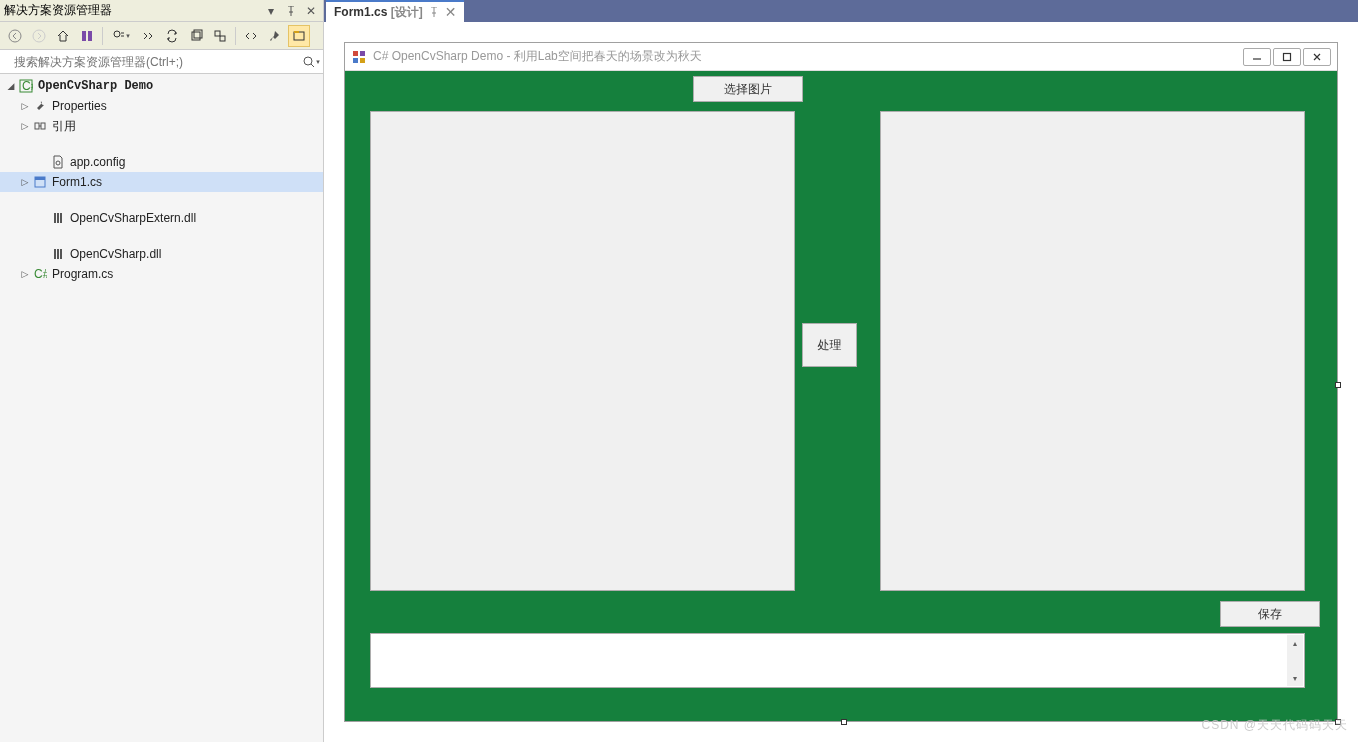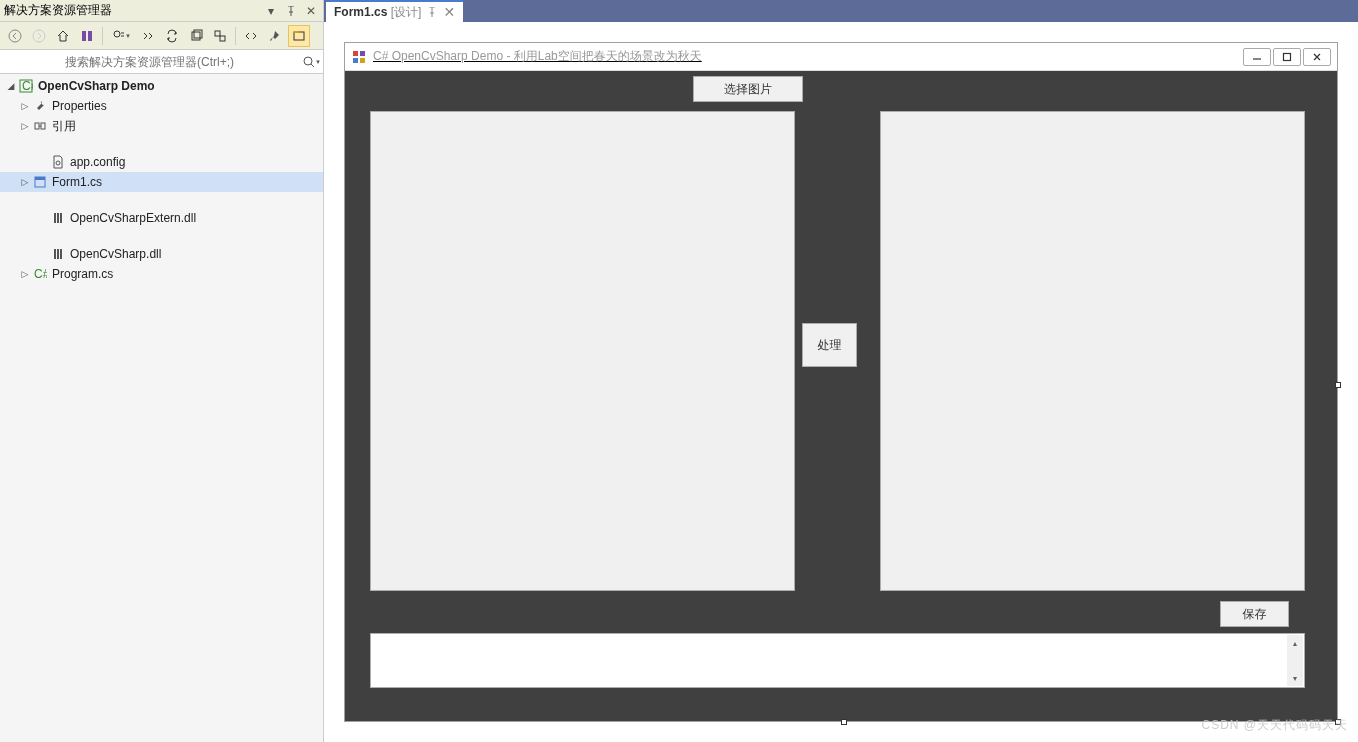--- a/index.html
+++ b/index.html
@@ -11,48 +11,48 @@
     .panel-header-title { flex: 1; color: #000000; }
     .panel-header-controls { display: flex; gap: 4px; }
     .panel-header-btn { width: 16px; height: 16px; display: flex; align-items: center; justify-content: center; cursor: pointer; color: #555; }
     
     .toolbar { height: 28px; background: #eeeedd; display: flex; align-items: center; padding: 0 4px; gap: 2px; border-bottom: 1px solid #ccc; }
     .toolbar-btn { width: 22px; height: 22px; display: flex; align-items: center; justify-content: center; cursor: pointer; color: #555; border: 1px solid transparent; }
     .toolbar-btn.highlighted { background: #ffe8a6; border: 1px solid #e5c365; }
     .toolbar-sep { width: 1px; height: 18px; background: #ccc; margin: 0 2px; }
     
     .search-row { height: 24px; display: flex; border-bottom: 1px solid #ccc; background: #fff; }
-    .search-input { flex: 1; border: none; padding: 0 14px; color: #888; outline: none; text-align: center; }
+    .search-input { flex: 1; border: none; padding: 0 14px; color: #888; outline: none; }
     .search-btn { width: 24px; display: flex; align-items: center; justify-content: center; color: #555; cursor: pointer; }
     
     .tree { flex: 1; background: #f5f5f5; overflow: auto; padding: 2px 0; }
     .tree-item { display: flex; align-items: center; height: 20px; padding-left: 4px; cursor: pointer; white-space: nowrap; }
     .tree-item.selected { background: #cfe0f7; }
-    .tree-item.bold .tree-label { font-weight: bold; }
+    .tree-item.bold .tree-label { font-weight: bold; font-family: Liberation Mono, monospace; }
     .tree-expander { width: 14px; height: 14px; display: flex; align-items: center; justify-content: center; color: #555; font-size: 9px; }
     .tree-icon { width: 16px; height: 16px; margin-right: 4px; display: flex; align-items: center; justify-content: center; font-size: 11px; }
     .tree-label { color: #222; }
     .indent-0 { padding-left: 4px; }
     .indent-1 { padding-left: 18px; }
     .indent-2 { padding-left: 36px; margin-top: 16px; }
     
     
     .main-area { flex: 1; display: flex; flex-direction: column; }
     .tab-strip { height: 22px; background: #5d6b99; display: flex; align-items: flex-end; padding-left: 2px; }
     .tab { height: 22px; background: #e6ebf5; padding: 0 8px; display: flex; align-items: center; gap: 6px; border-top: 2px solid #e6ebf5; }
     .tab.active { background: #fff; border-top: 2px solid #4a7ac9; }
     .tab-title { color: #333; font-weight: bold; }
-    .tab-subtitle { color: #888; font-weight: normal; }
+    .tab-subtitle { color: #888; font-weight: bold; }
     .tab-pin { color: #888; cursor: pointer; }
     .tab-close { color: #888; cursor: pointer; font-size: 14px; }
     
     .designer-area { flex: 1; background: #fff; padding: 20px; position: relative; }
     
     
-    .winform { width: 994px; height: 680px; background: #404040; border: 1px solid #a0a0a0; position: relative; text-decoration: underline; }
+    .winform { width: 994px; height: 680px; background: #15803d; border: 1px solid #a0a0a0; position: relative; }
     .winform-titlebar { height: 28px; background: #fff; display: flex; align-items: center; padding: 0 6px; border-bottom: 1px solid #ddd; }
     .winform-icon { width: 16px; height: 16px; margin-right: 6px; display: flex; align-items: center; justify-content: center; color: #888; font-size: 11px; }
     .winform-title { flex: 1; color: #999; }
     .winform-buttons { display: flex; gap: 2px; }
     .winform-btn { width: 28px; height: 18px; border: 1px solid #aaa; background: #fff; display: flex; align-items: center; justify-content: center; cursor: pointer; font-family: "Segoe UI Symbol", sans-serif; line-height: 1; border-radius: 2px; }
     
     .winform-body { position: relative; height: calc(100% - 28px); }
     .wf-button { position: absolute; background: #f0f0f0; border: 1px solid #adadad; display: flex; align-items: center; justify-content: center; cursor: pointer; color: #333; }
     .wf-panel { position: absolute; background: #f0f0f0; border: 1px solid #adadad; }
     .wf-textbox { position: absolute; background: #fff; border: 1px solid #adadad; }
@@ -294,21 +294,21 @@
                 <path d="M2 2 L8 8 M8 2 L2 8" stroke="#333" stroke-width="1.2"></path>
               </svg>
             </div>
         </div>
       </div>
       <div class="winform-body">
         <div class="wf-button" style="left:348px; top:5px; width:110px; height:26px;">选择图片</div>
         <div class="wf-panel" style="left:25px; top:40px; width:425px; height:480px;"></div>
         <div class="wf-button" style="left:457px; top:252px; width:55px; height:44px;">处理</div>
         <div class="wf-panel" style="left:535px; top:40px; width:425px; height:480px;"></div>
-        <div class="wf-button" style="left:875px; top:530px; width:69px; height:26px;">保存</div>
+        <div class="wf-button" style="left:875px; top:530px; width:100px; height:26px;">保存</div>
         <div class="wf-textbox" style="left:25px; top:562px; width:935px; height:55px;">
           <div class="wf-scrollbar">
             <div class="wf-scrollbar-up">▴</div>
             <div class="wf-scrollbar-down">▾</div>
           </div>
         </div>
       </div>
 
       <div class="size-handle" style="right:-4px; top:50%;"></div>
       <div class="size-handle" style="bottom:-4px; left:50%;"></div>

